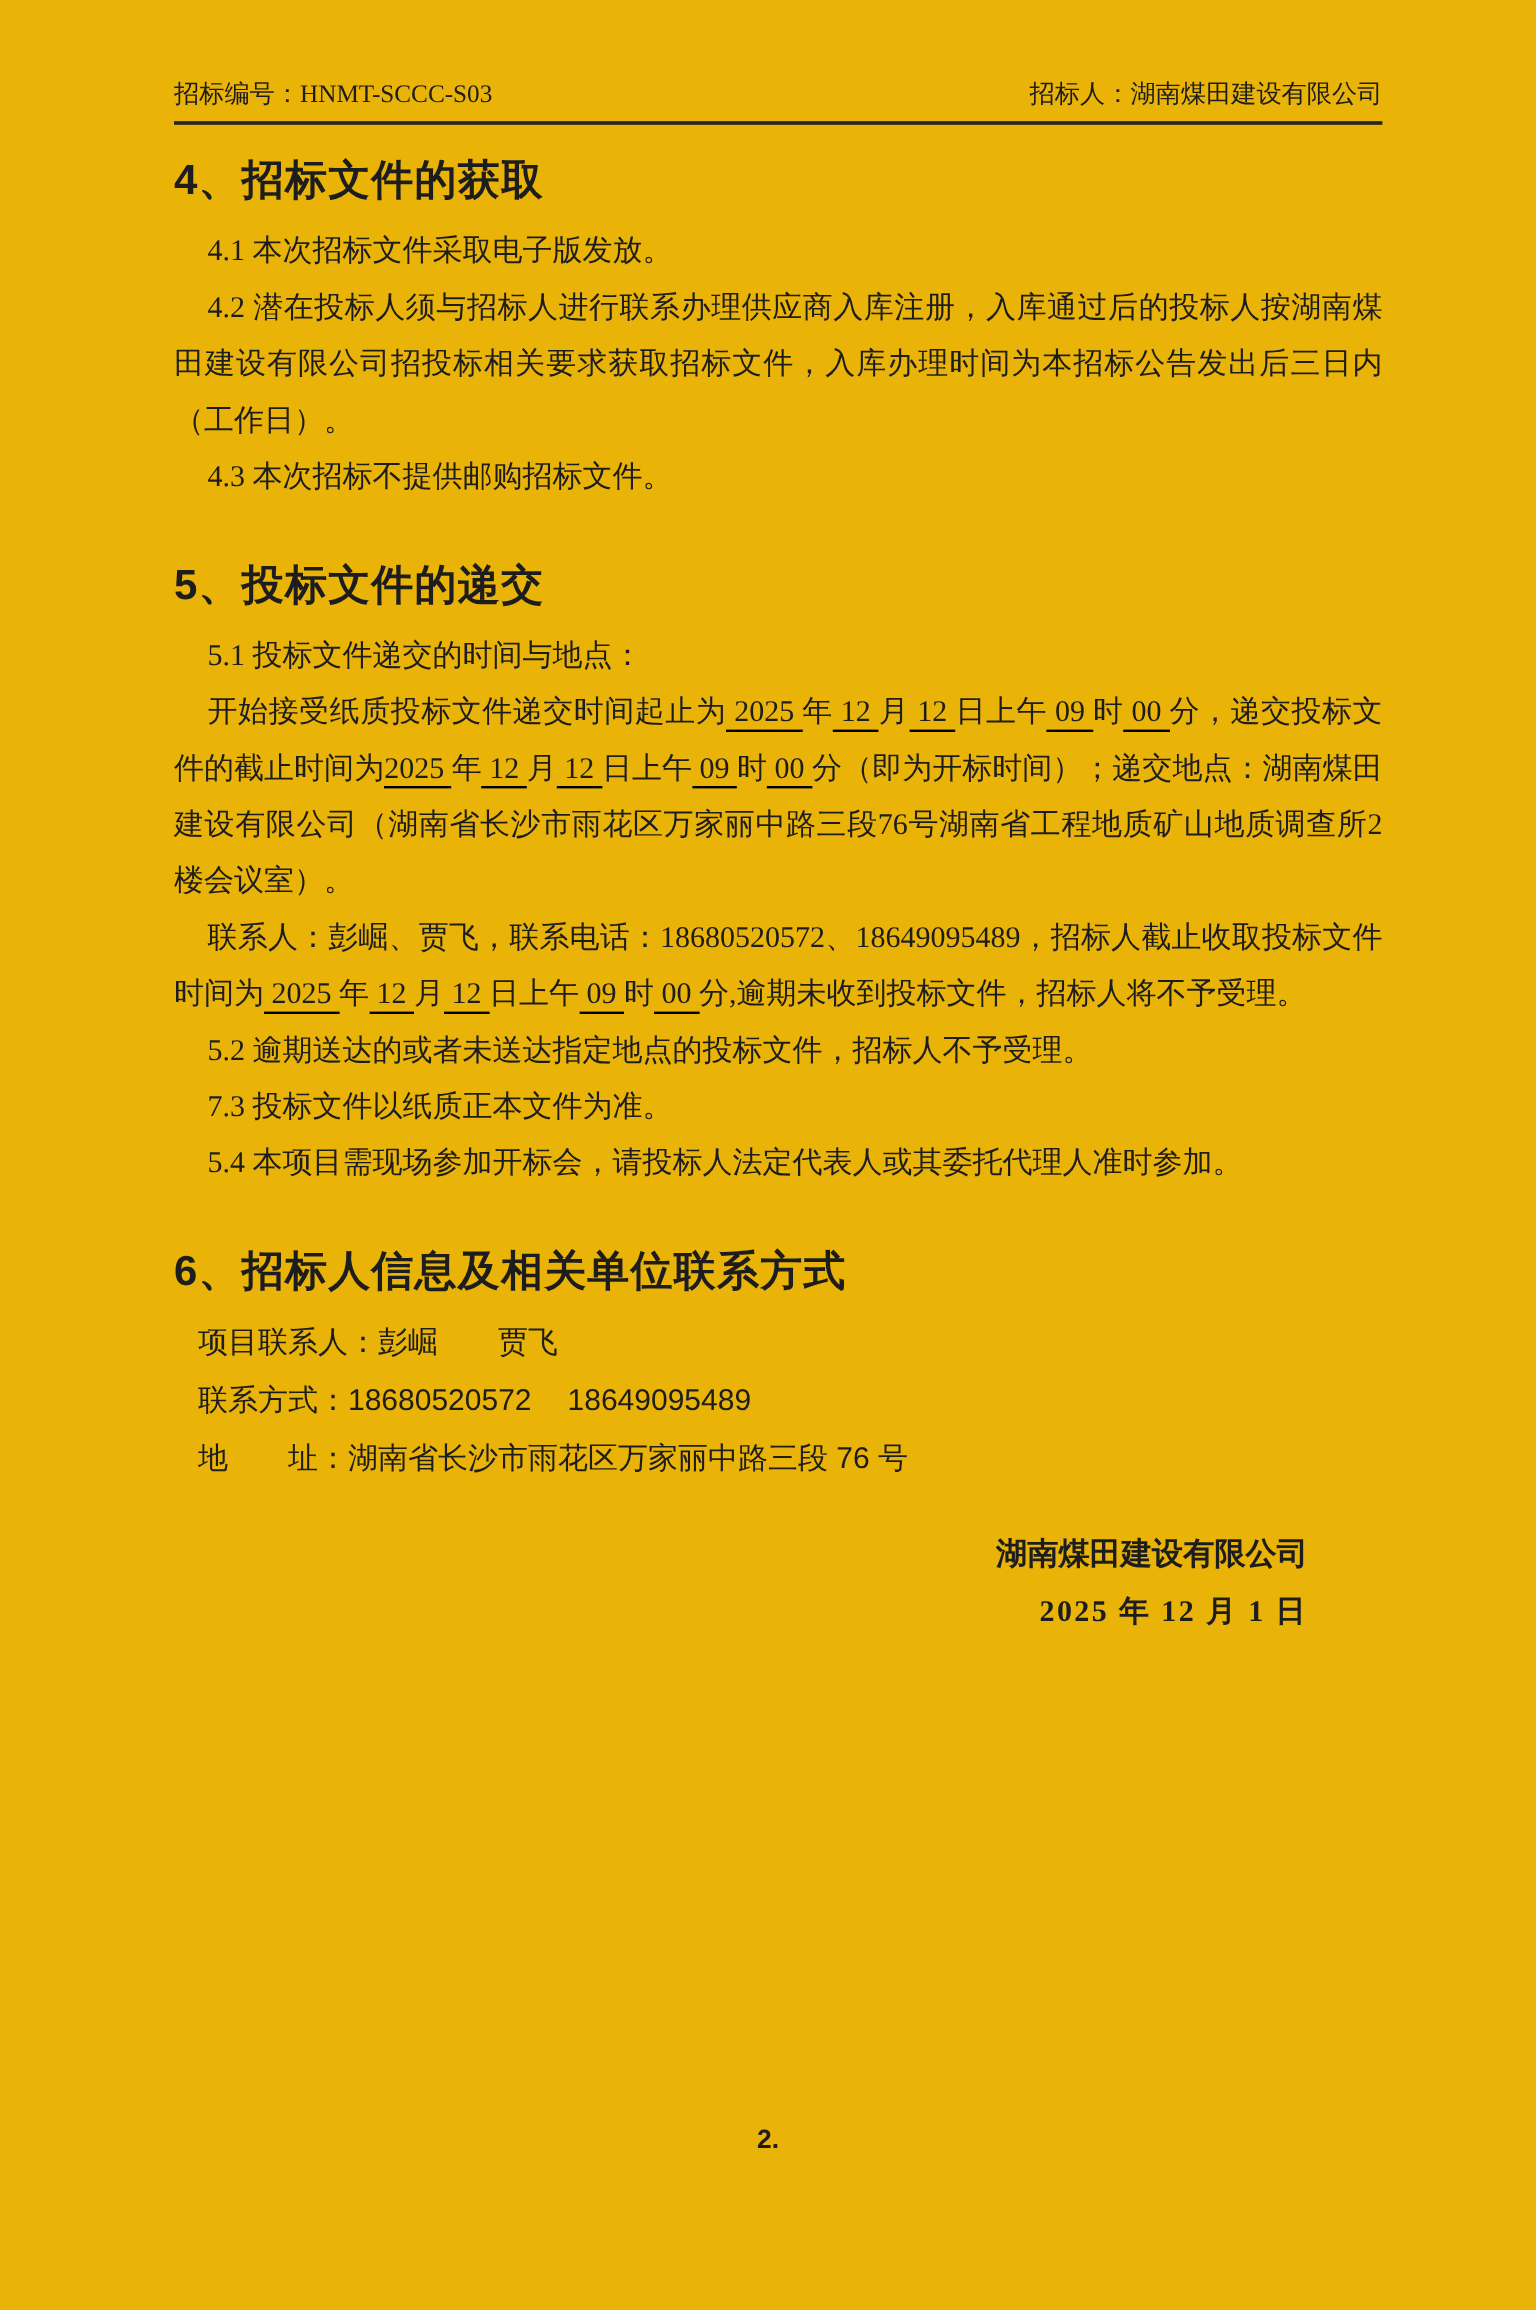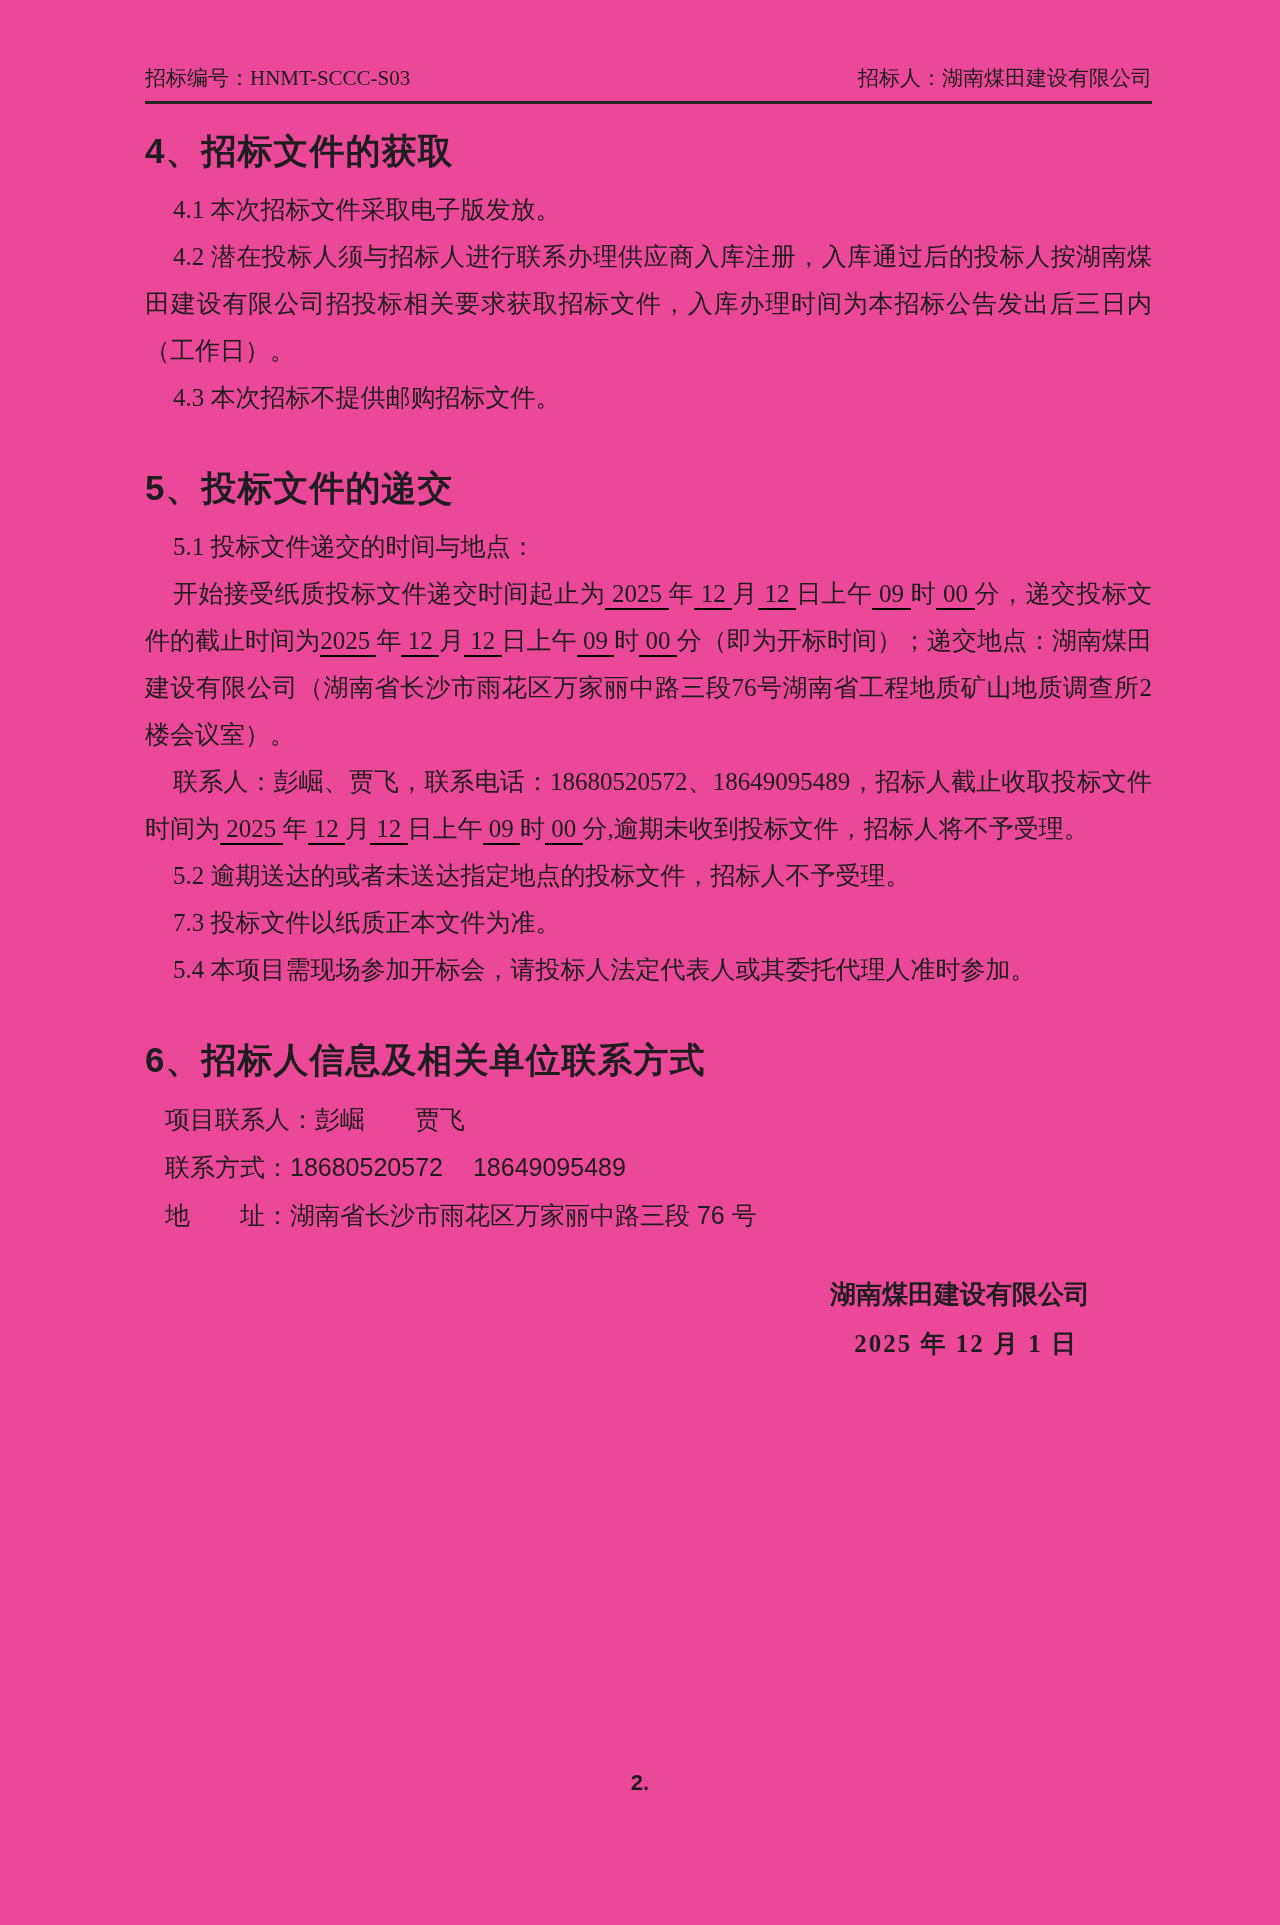--- a/index.html
+++ b/index.html
@@ -1,21 +1,21 @@
 <!DOCTYPE html>
 <html><head>
 <meta charset="utf-8">
 <style>
   * { box-sizing: border-box; }
   body { margin: 0; background: #ffffff; }
   .page {
     position: relative;
     width: 1280px;
     height: 1925px;
-    background: #ec4899;
+    background: #eab308;
     color: #1d1d1d;
     font-family: "Liberation Serif", "DejaVu Serif", serif;
     overflow: hidden;
   }
   .content {
     position: absolute;
     left: 145px;
     right: 128px;
     top: 64px;
   }
@@ -63,21 +63,21 @@
     font-weight: bold;
     font-size: 26px;
     line-height: 38px;
     margin: 0;
   }
   .sig-date {
     font-weight: bold;
     font-size: 25px;
     line-height: 38px;
     letter-spacing: 2px;
-    margin: 12px 12px 0 0;
+    margin: 12px 0 0 0;
   }
   .page-number {
     position: absolute;
     top: 1770px;
     left: 0;
     right: 0;
     text-align: center;
     font-family: "Liberation Sans", "DejaVu Sans", sans-serif;
     font-weight: bold;
     font-size: 22px;

